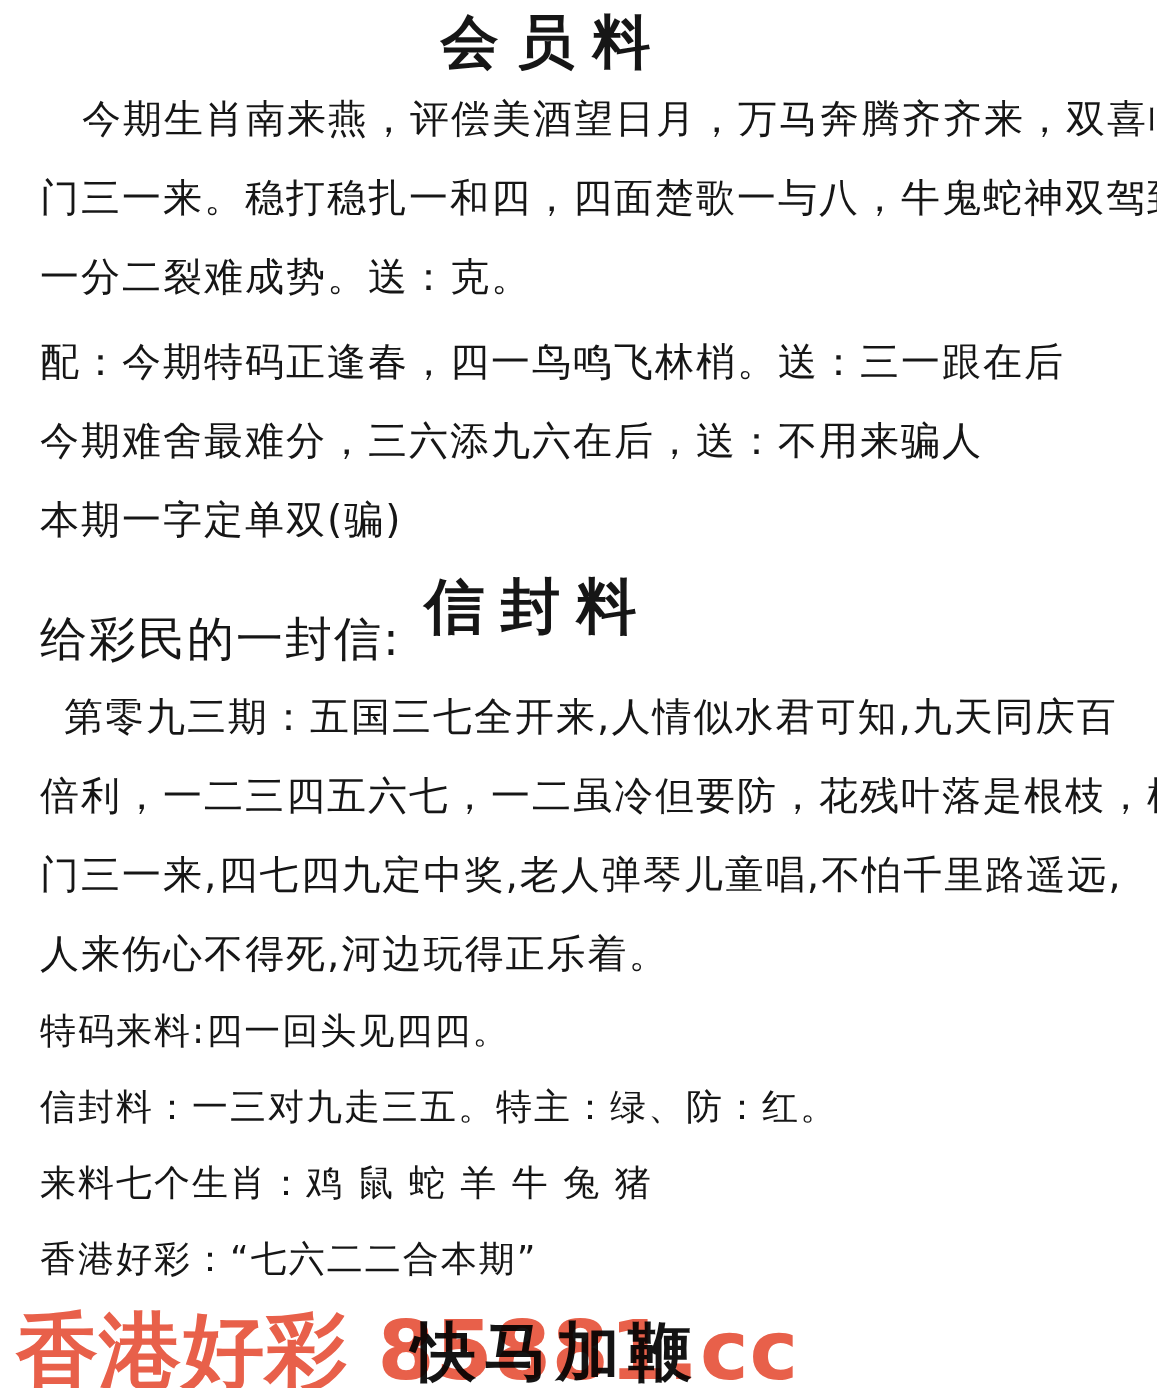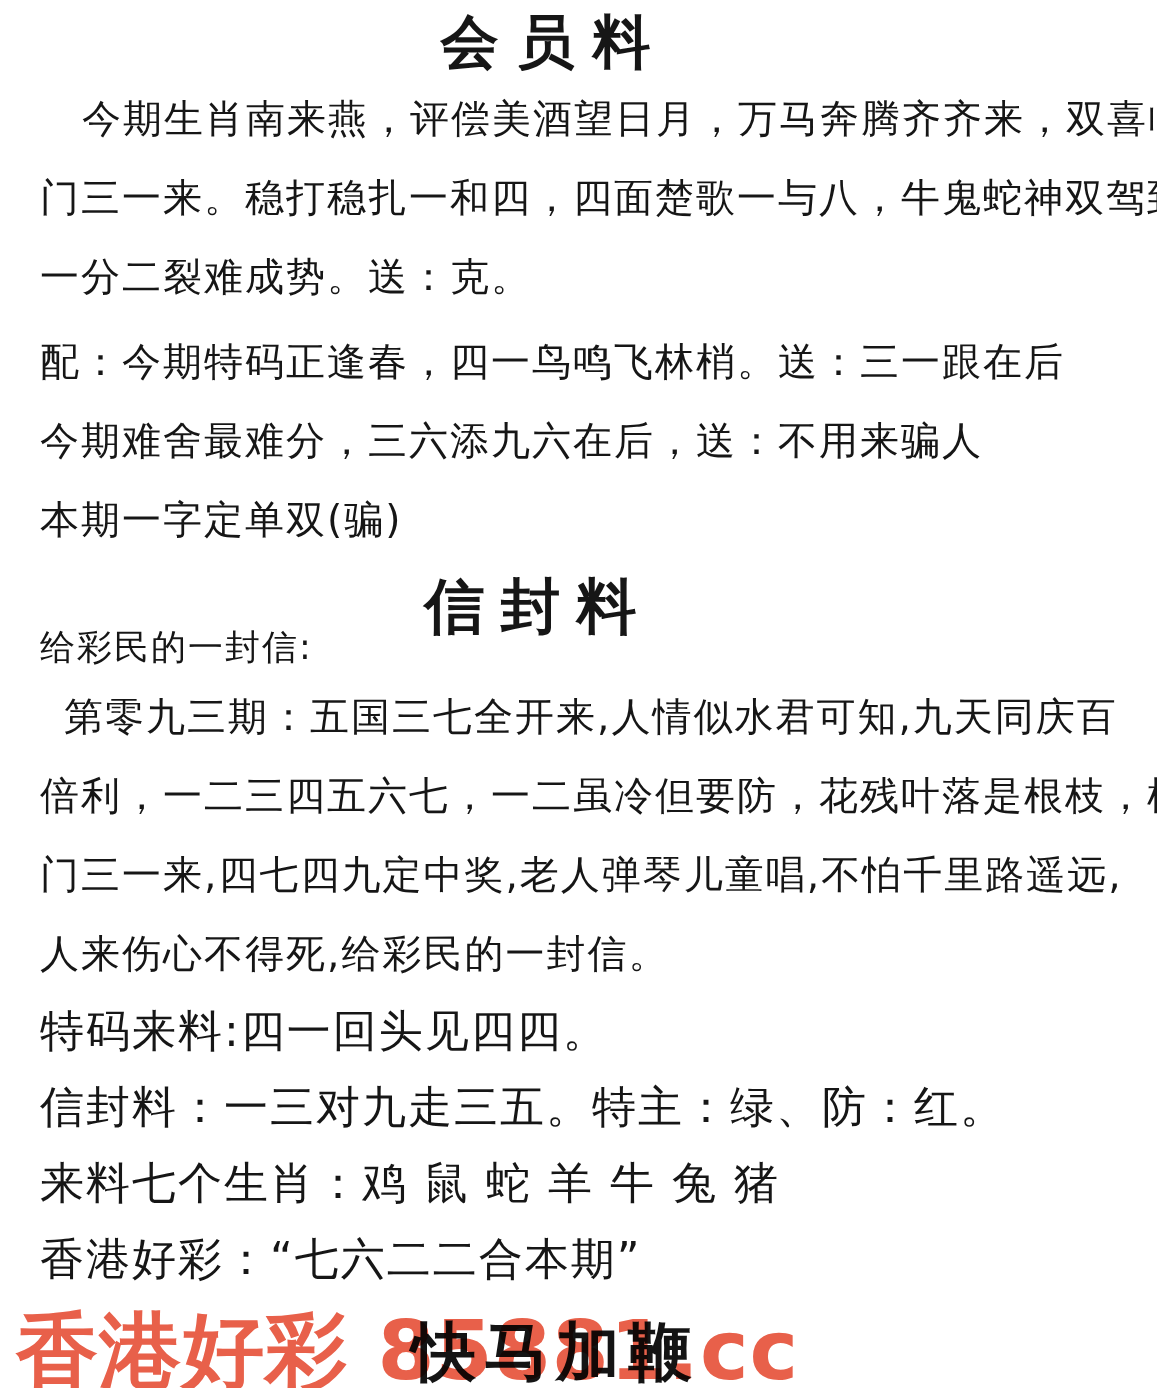--- a/index.html
+++ b/index.html
@@ -20,28 +20,28 @@
   
   .line{
     font-size:39px;line-height:79px;white-space:nowrap;
     padding-left:40px;letter-spacing:2px;font-weight:500;
   }
   .indent-2{padding-left:82px;}
   .indent-3{padding-left:64px;}
   .gap-top{margin-top:6px;}
 
   .line-sm{
-    font-size:44px;line-height:76px;white-space:nowrap;
+    font-size:36px;line-height:76px;white-space:nowrap;
     padding-left:40px;letter-spacing:2px;font-weight:500;
   }
 
   
   .sec2-head{position:relative;height:112px;margin-top:6px;}
   .sec2-lead{
-    position:absolute;left:40px;bottom:6px;font-size:35px;font-weight:500;
+    position:absolute;left:40px;bottom:6px;font-size:47px;font-weight:500;
     letter-spacing:2px;white-space:nowrap;
   }
   .sec2-title{
     position:absolute;left:0;right:0;top:2px;text-align:center;
     font-size:60px;font-weight:700;letter-spacing:16px;white-space:nowrap;
     transform:translateX(-40px);
   }
 
   
   .footer{position:relative;height:104px;margin-top:4px;}
@@ -69,21 +69,21 @@
   <div class="line">本期一字定单双(骗)</div>
 
   <div class="sec2-head">
     <div class="sec2-title">信封料</div>
     <div class="sec2-lead">给彩民的一封信:</div>
   </div>
 
   <div class="line indent-3">第零九三期：五国三七全开来,人情似水君可知,九天同庆百</div>
   <div class="line">倍利，一二三四五六七，一二虽冷但要防，花残叶落是根枝，树上</div>
   <div class="line">门三一来,四七四九定中奖,老人弹琴儿童唱,不怕千里路遥远,</div>
-  <div class="line">人来伤心不得死,给彩民的一封信。</div>
+  <div class="line">人来伤心不得死,河边玩得正乐着。</div>
 
   <div class="line-sm">特码来料:四一回头见四四。</div>
   <div class="line-sm">信封料：一三对九走三五。特主：绿、防：红。</div>
   <div class="line-sm">来料七个生肖：鸡 鼠 蛇 羊 牛 兔 猪</div>
   <div class="line-sm">香港好彩：“七六二二合本期”</div>
 
   <div class="footer">
     <div class="watermark" style="color: rgb(232, 96, 74);">香港好彩 85881.cc</div>
     <div class="footer-title">快马加鞭</div>
   </div>

